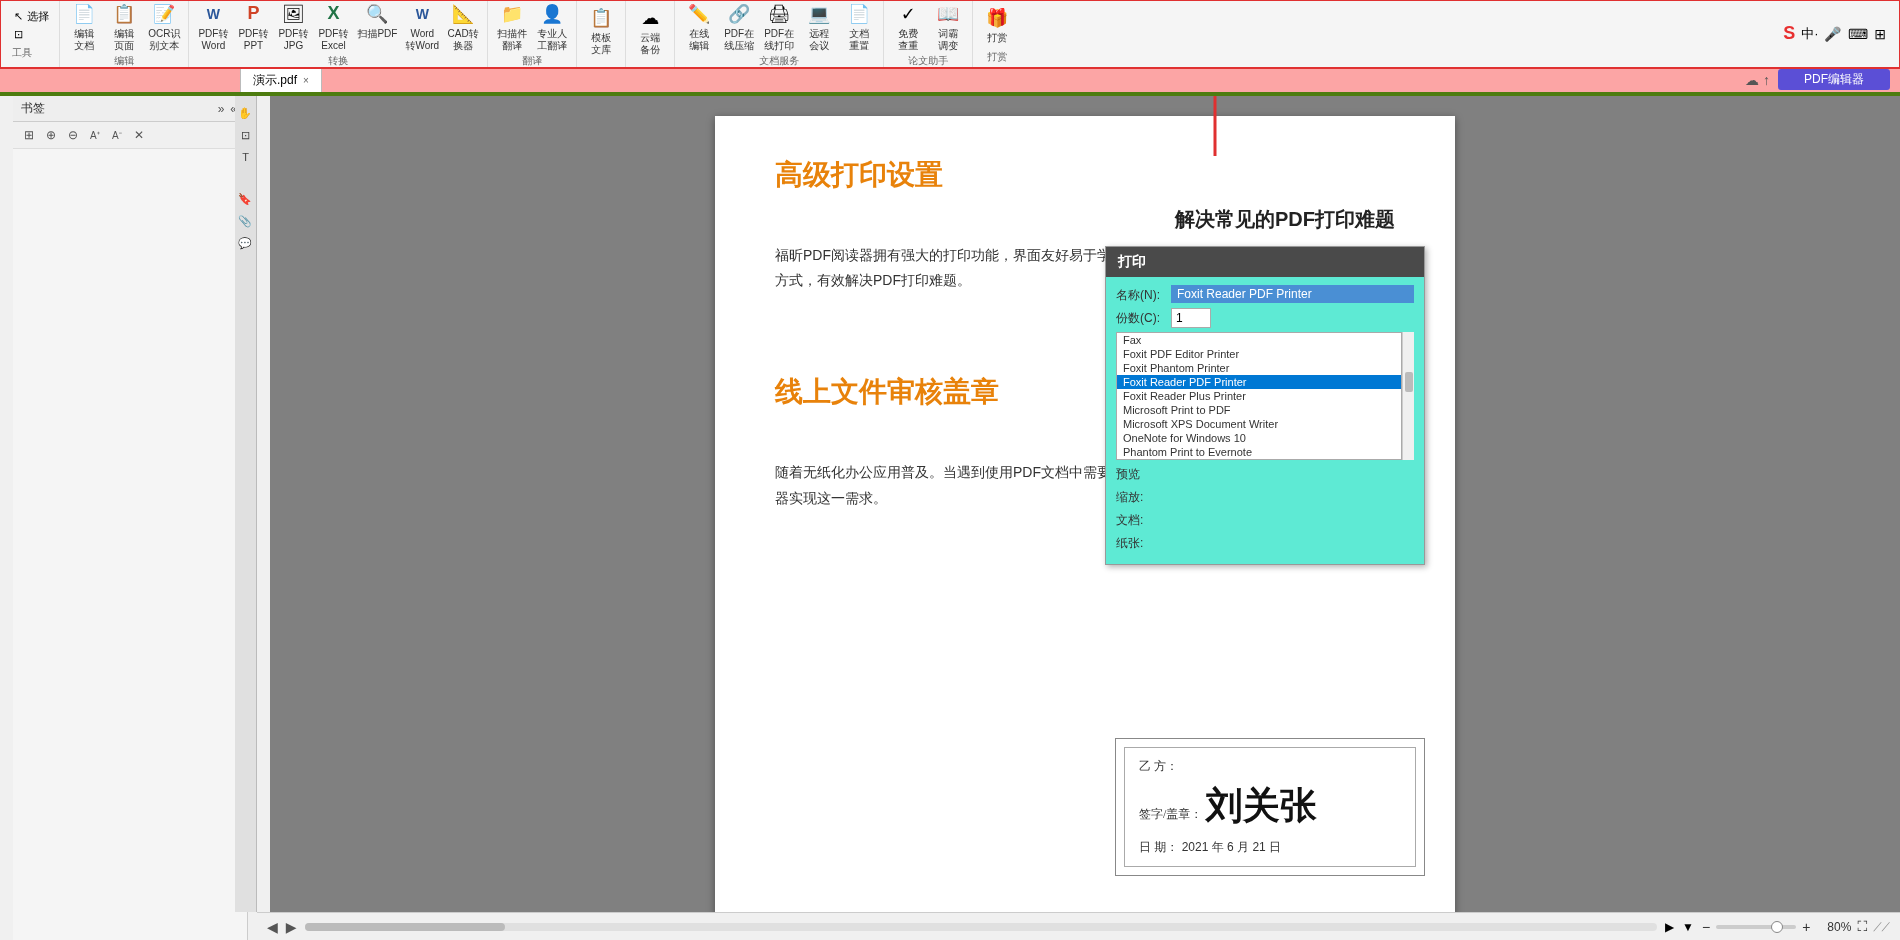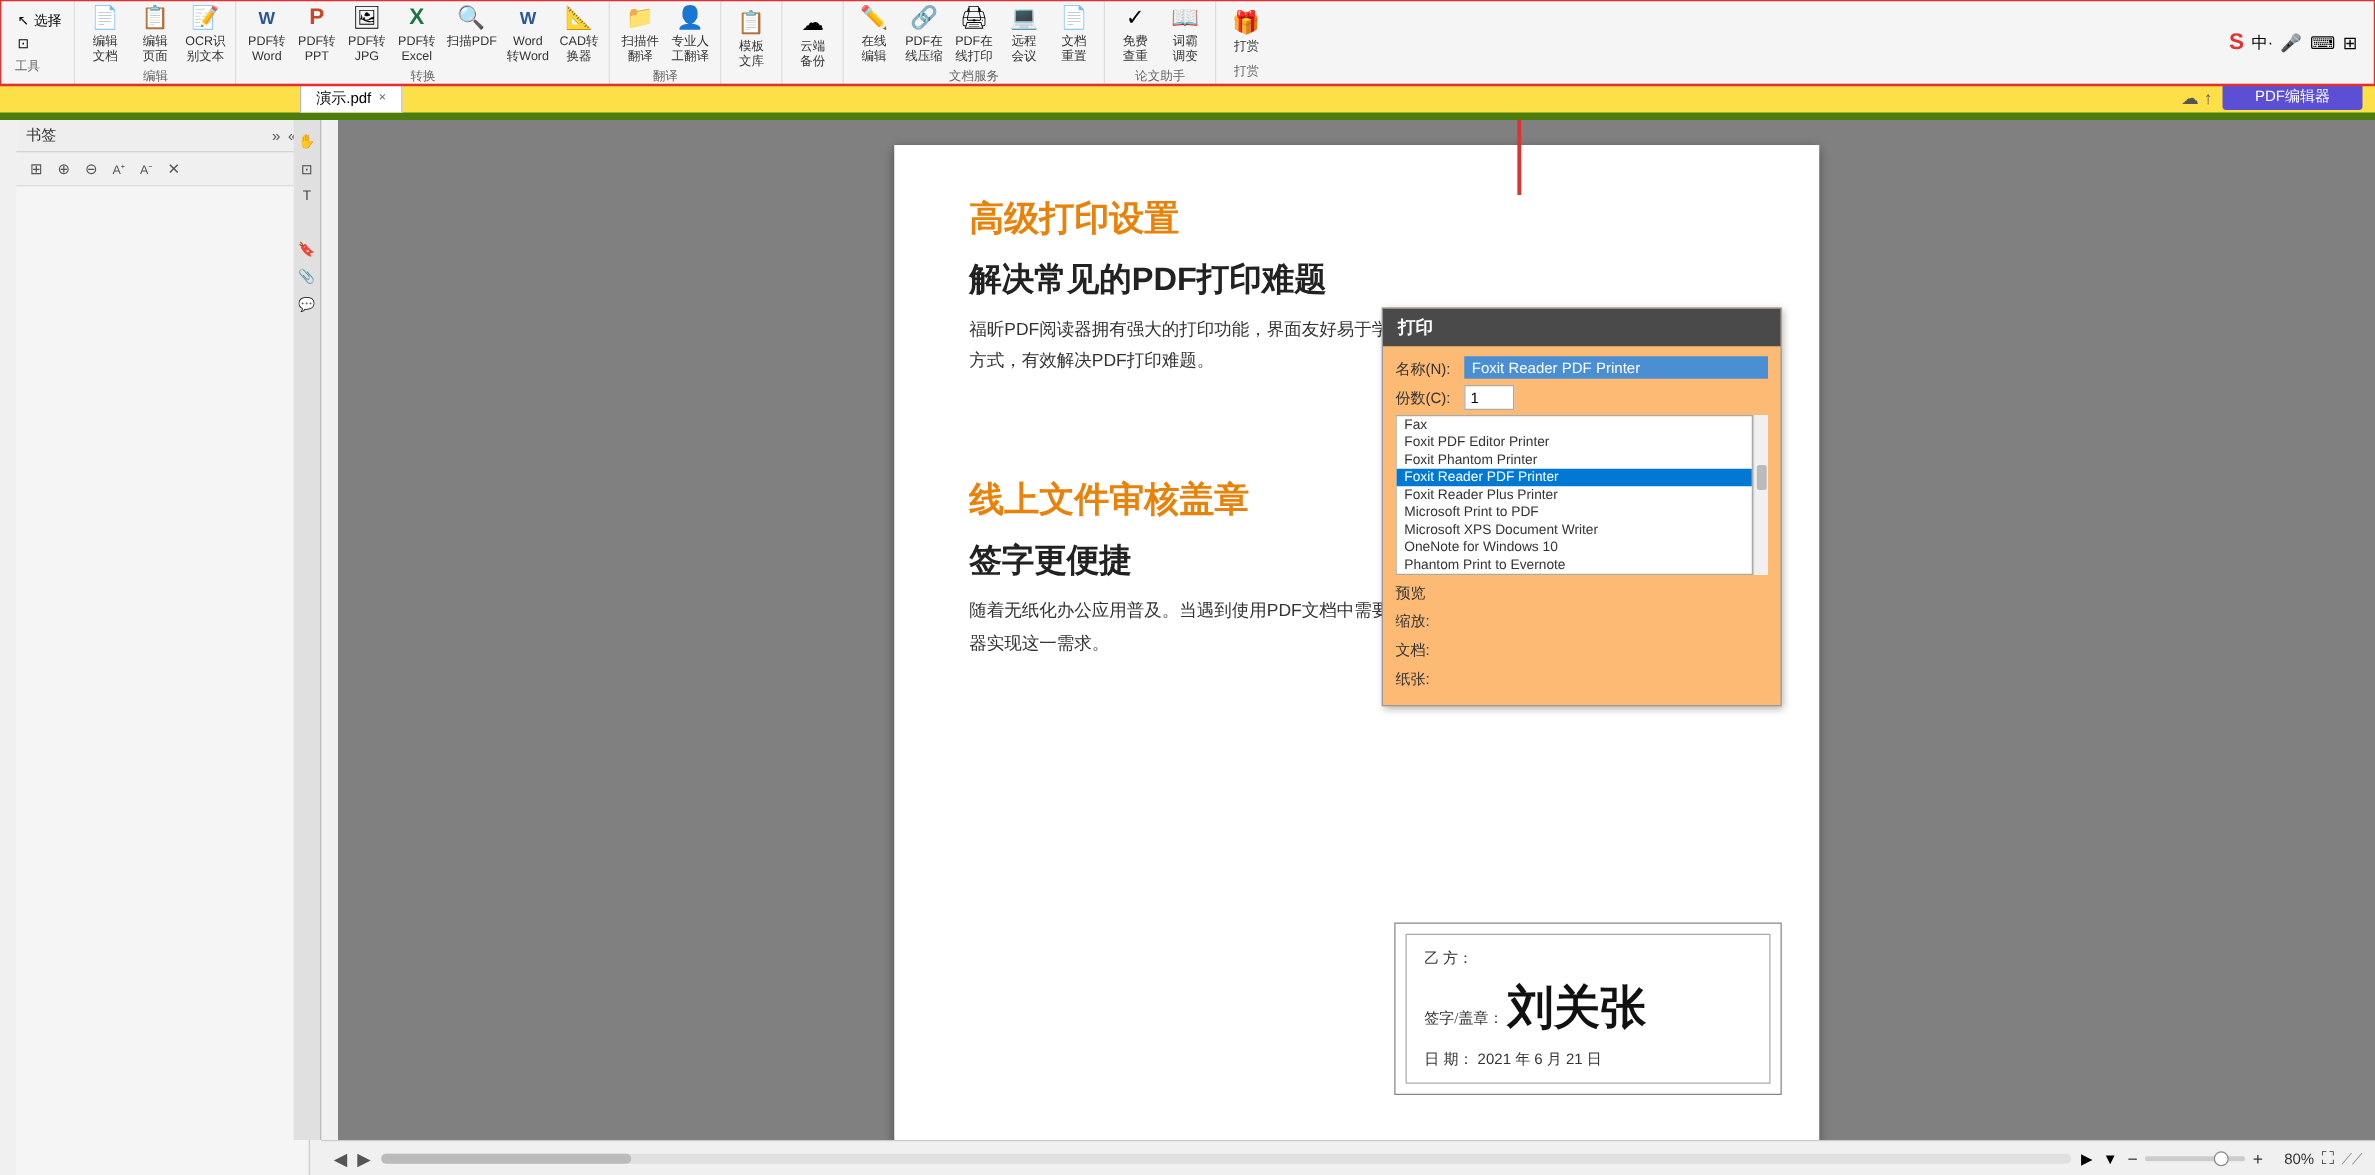--- a/index.html
+++ b/index.html
@@ -69,26 +69,26 @@
       height: 68px;
       justify-content: center;
       gap: 2px;
     }
     .select-tool-item {
       display: flex; align-items: center; gap: 4px; cursor: pointer; padding: 1px 2px; border-radius: 2px; white-space: nowrap; font-size: 11px;
     }
 
     
     .tab-bar {
-      background: #fde047;
+      background: #fca5a5;
       height: 28px;
       display: flex;
       align-items: flex-end;
       padding-left: 240px;
-      border-bottom: 6px solid #4d7c0f;
+      border-bottom: 4px solid #4d7c0f;
     }
     .tab {
       background: #fff;
       border: 1px solid #bbb;
       border-bottom: none;
       padding: 3px 12px;
       font-size: 12px;
       cursor: pointer;
       display: flex;
       align-items: center;
@@ -190,39 +190,40 @@
     }
 
     
     .section-title-orange {
       color: #e8820a;
       font-size: 28px;
       font-weight: bold;
       margin-bottom: 12px;
     }
     .section-subtitle {
-      font-size: 26px;
+      font-size: 20px;
       font-weight: bold;
       color: #222;
       margin-bottom: 10px;
+      text-align: right;
     }
     .section-body {
       font-size: 14px;
       color: #333;
       line-height: 1.8;
       margin-bottom: 20px;
     }
 
     
     .print-dialog {
       position: absolute;
       top: 130px;
       right: 30px;
       width: 320px;
-      background: #fdba74;
+      background: #5eead4;
       border: 1px solid #999;
       box-shadow: 2px 2px 6px rgba(0,0,0,0.3);
     }
     .print-dialog-header {
       background: #4a4a4a;
       color: #fff;
       padding: 6px 12px;
       font-size: 14px;
       font-weight: bold;
     }

